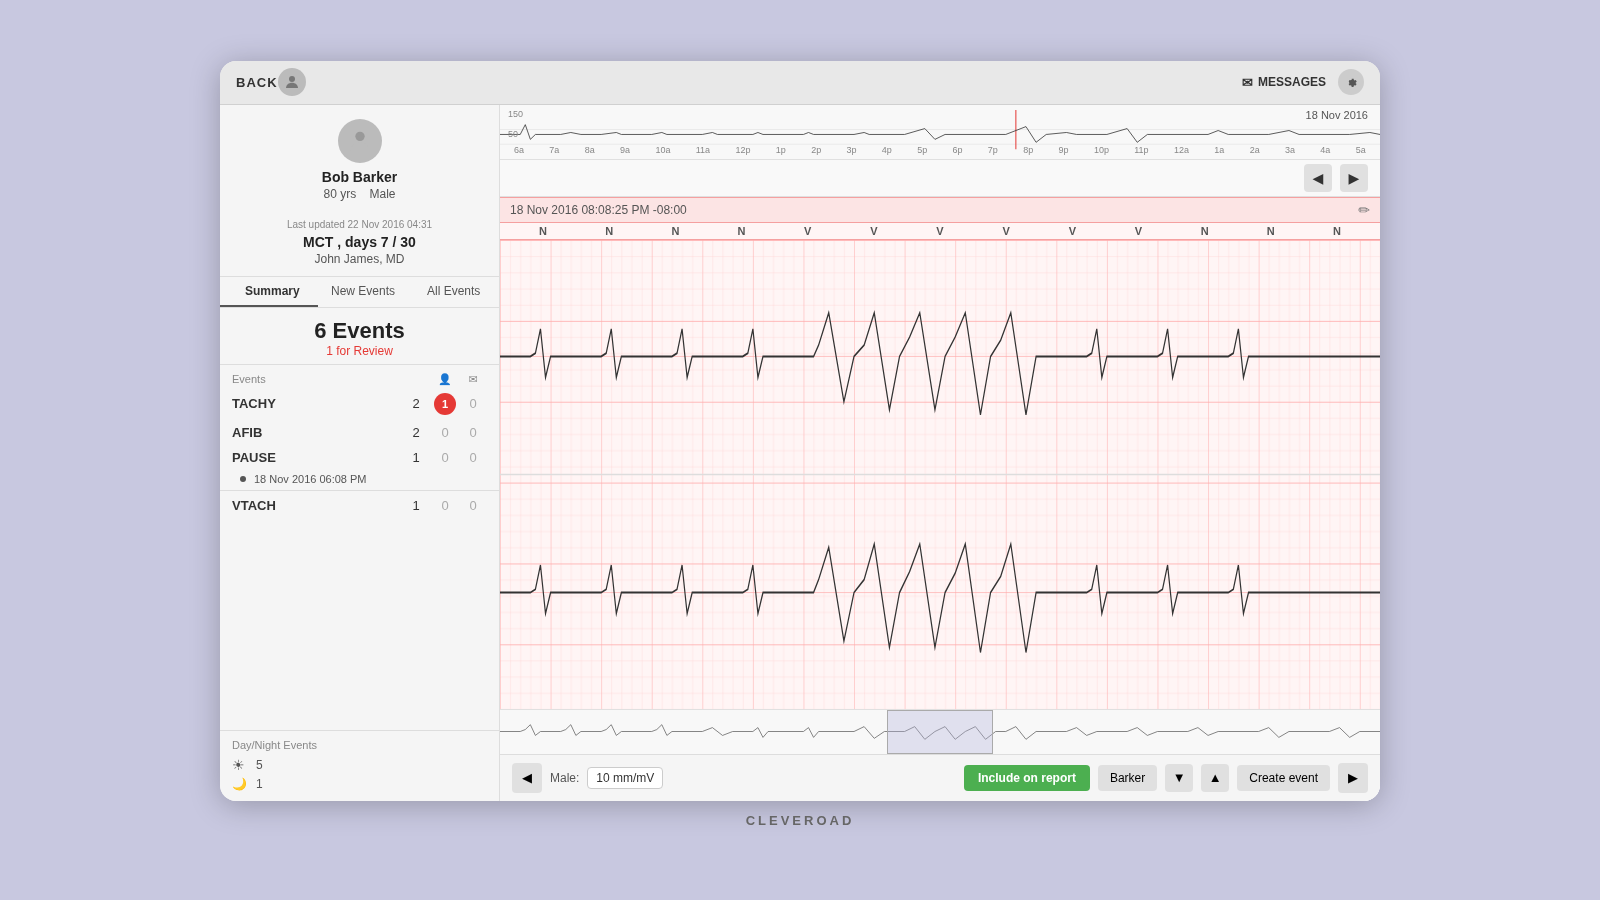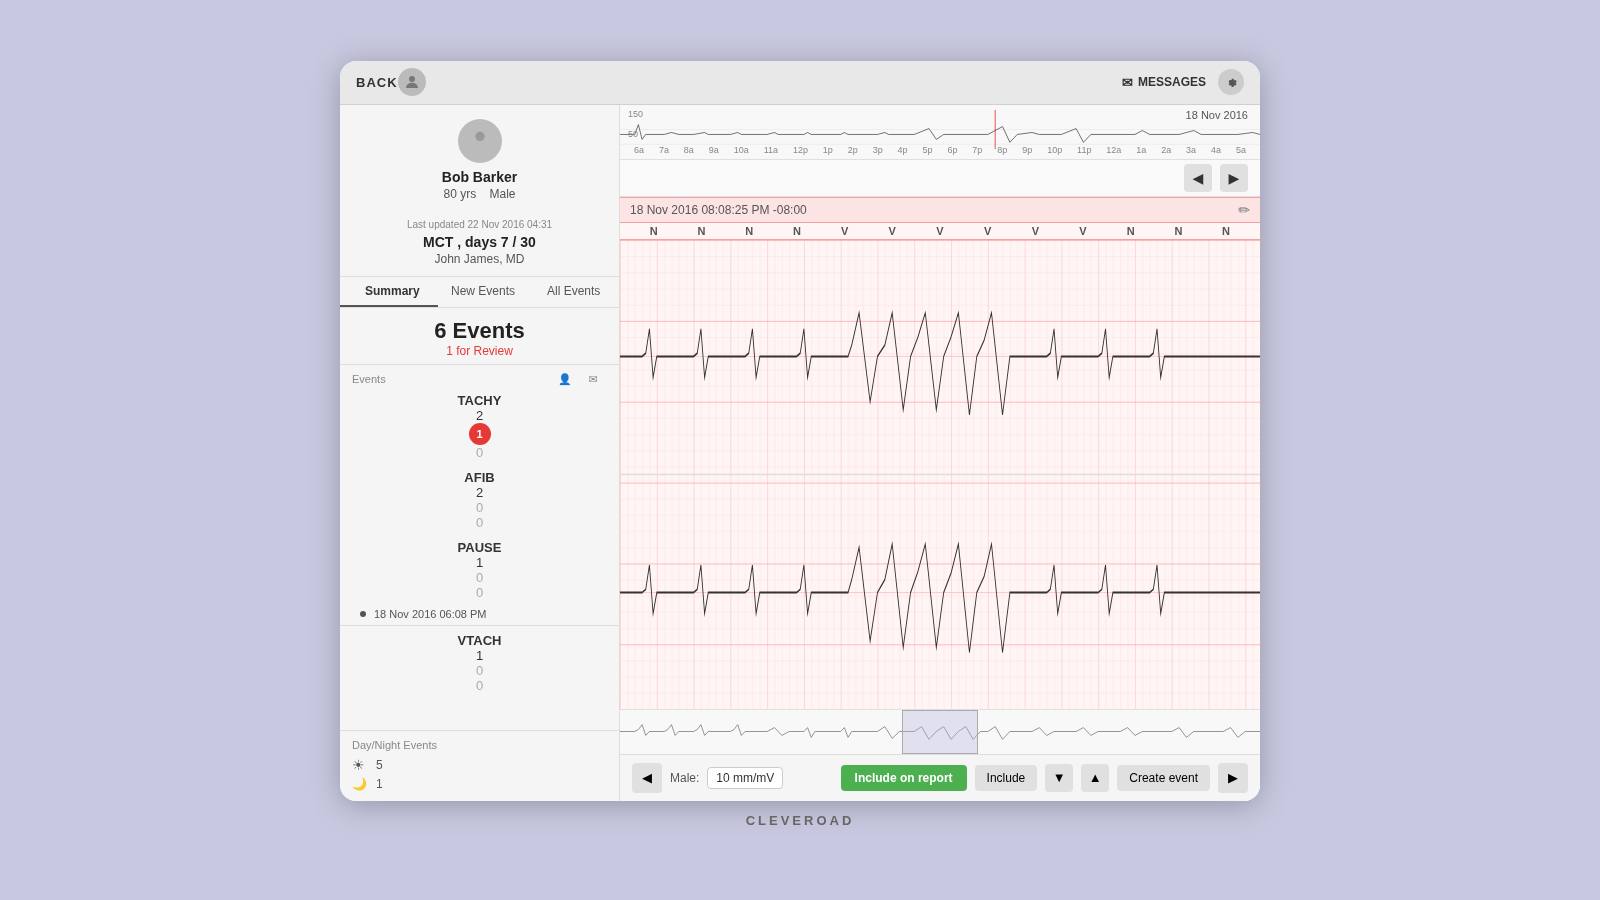--- a/index.html
+++ b/index.html
@@ -6,21 +6,21 @@
     body {
       background: #c8c8e0;
       display: flex;
       align-items: center;
       justify-content: center;
       width: 1600px;
       height: 900px;
       font-family: Arial, sans-serif;
     }
     .app-window {
-      width: 920px;
+      width: 1160px;
       height: 740px;
       background: #f0f0f0;
       border-radius: 16px;
       overflow: hidden;
       display: flex;
       flex-direction: column;
       box-shadow: 0 4px 30px rgba(0,0,0,0.25);
     }
     .top-bar {
       background: #e8e8e8;
@@ -180,21 +180,20 @@
       color: #888;
     }
     .events-header-row .col-label { flex: 1; }
     .events-header-row .col-count { width: 30px; text-align: center; }
     .events-header-row .col-icon { width: 28px; text-align: center; }
     .event-row {
       display: flex;
       align-items: center;
       padding: 5px 12px;
       cursor: pointer;
-      flex-direction: column;
     }
     .event-name { flex: 1; font-size: 13px; color: #333; font-weight: bold; }
     .event-count { width: 30px; text-align: center; font-size: 13px; color: #333; }
     .event-badge {
       width: 22px;
       height: 22px;
       background: #e53935;
       border-radius: 50%;
       color: white;
       font-size: 11px;
@@ -661,21 +660,21 @@
           
           <div class="ecg-bottom-highlight"></div>
         </div>
 
         <div class="ecg-controls">
           <button class="ctrl-btn">◀</button>
           <span class="gain-label">Male:</span>
           <span class="gain-value">10 mm/mV</span>
           <div class="ctrl-spacer"></div>
           <button class="include-btn">Include on report</button>
-          <button class="discard-btn">Include</button>
+          <button class="discard-btn">Barker</button>
           <button class="arrow-btn">▼</button>
           <button class="arrow-btn">▲</button>
           <button class="create-event-btn">Create event</button>
           <button class="ctrl-btn">▶</button>
         </div>
       </div>
     </div>
   </div>
 
   <div class="footer-brand">CLEVEROAD</div>

